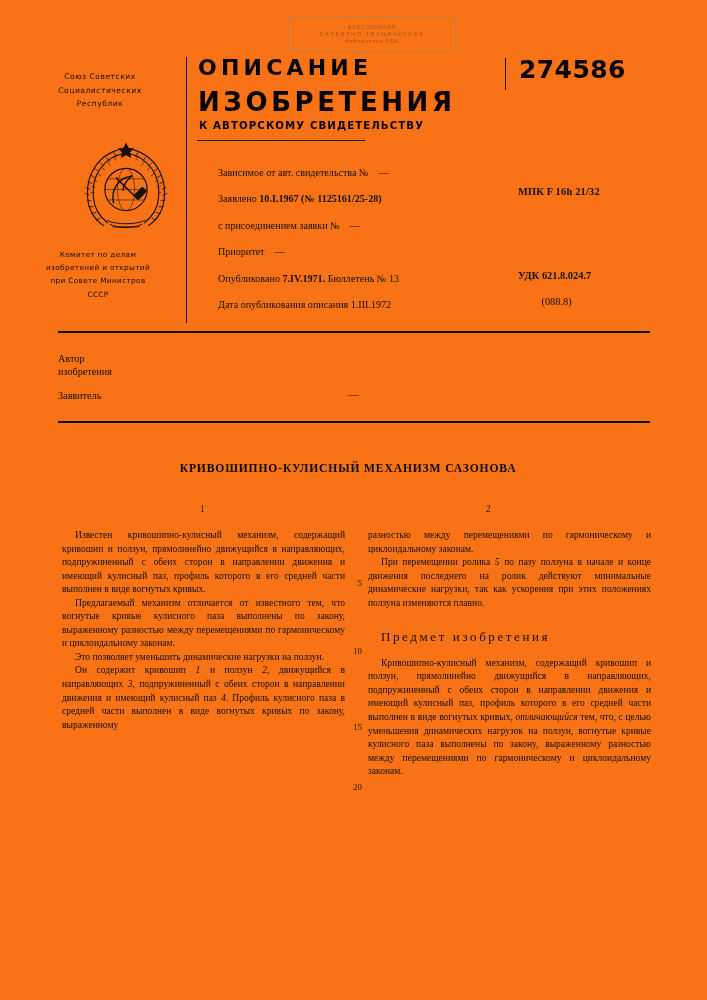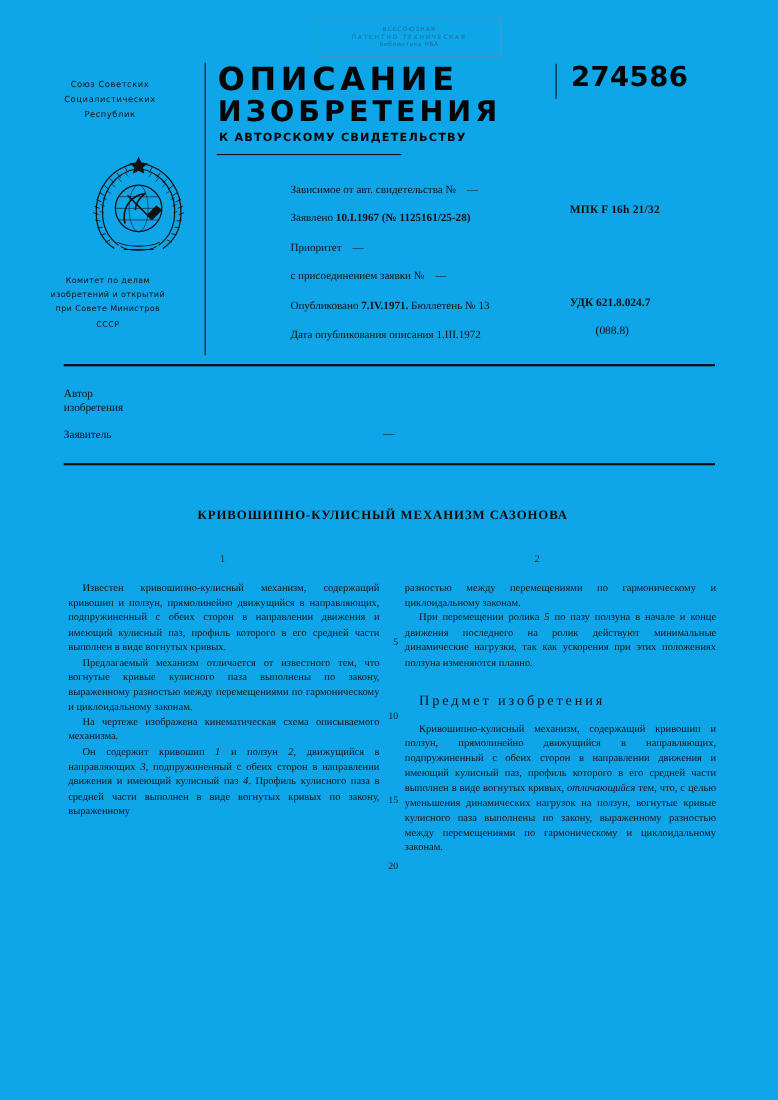--- a/index.html
+++ b/index.html
@@ -14,21 +14,21 @@
     position: relative;
     font-family: "Liberation Serif", "DejaVu Serif", serif;
     color: #15110f;
     overflow: hidden;
   }
   .page {
     position: absolute;
     left: 0; top: 0;
     width: 707px;
     height: 1000px;
-    background: #0ea5e9;
+    background: #f97316;
   }
 
   
   .stamp {
     position: absolute;
     left: 288px;
     top: 16px;
     width: 168px;
     height: 36px;
     border: 1px solid #8e8780;
@@ -102,21 +102,21 @@
   .title-opisanie, .title-izobreteniya {
     position: absolute;
     left: 198px;
     font-family: "DejaVu Sans", sans-serif;
     font-weight: bold;
     color: #070504;
     white-space: nowrap;
   }
   .title-opisanie {
     top: 55px;
-    font-size: 29px;
+    font-size: 22px;
     letter-spacing: 4.2px;
   }
   .title-izobreteniya {
     top: 87px;
     font-size: 26px;
     letter-spacing: 3.6px;
   }
   .patent-number {
     position: absolute;
     left: 519px;
@@ -158,21 +158,20 @@
   
   .biblio {
     position: absolute;
     left: 218px;
     top: 160px;
     width: 290px;
     font-size: 10.1px;
     line-height: 26.4px;
     color: #141110;
     white-space: nowrap;
-    margin-left: 46px;
   }
   .biblio div { height: 26.4px; }
   .biblio b { font-weight: bold; }
   .dash { letter-spacing: 0px; padding-left: 10px; }
 
   .codes {
     position: absolute;
     left: 518px;
     top: 186px;
     font-size: 10.4px;
@@ -393,24 +392,24 @@
     <div class="biblio">
       <div>
         <span>Зависимое от авт. свидетельства №</span><span class="dash">—</span>
       </div>
       <div>
         <span>Заявлено</span>
         <b>10.I.1967</b>
         <b>(№ 1125161/25-28)</b>
       </div>
       <div>
+        <span>с присоединением заявки №</span><span class="dash">—</span>
+      </div>
+      <div>
         <span>Приоритет</span><span class="dash">—</span>
-      </div>
-      <div>
-        <span>с присоединением заявки №</span><span class="dash">—</span>
       </div>
       <div>
         <span>Опубликовано</span>
         <b>7.IV.1971.</b>
         <span>Бюллетень № 13</span>
       </div>
       <div>
         <span>Дата опубликования описания</span>
         <span>1.III.1972</span>
       </div>
@@ -439,21 +438,21 @@
   <div class="hrule r2"></div>
 
   <div class="doc-title">КРИВОШИПНО-КУЛИСНЫЙ МЕХАНИЗМ САЗОНОВА</div>
 
   <div class="colnum c1">1</div>
   <div class="colnum c2">2</div>
 
   <div class="col col-left">
     <p>Известен кривошипно-кулисный механизм, содержащий кривошип и ползун, прямолинейно движущийся в направляющих, подпружиненный с обеих сторон в направлении движения и имеющий кулисный паз, профиль которого в его средней части выполнен в виде вогнутых кривых.</p>
     <p>Предлагаемый механизм отличается от известного тем, что вогнутые кривые кулисного паза выполнены по закону, выраженному разностью между перемещениями по гармоническому и циклоидальному законам.</p>
-    <p>На чертеже изображена кинематическая схема описываемого механизма.</p>
+    <p>Это позволяет уменьшить динамические нагрузки на ползун.</p>
     <p><span>Он содержит кривошип </span><i>1</i><span> и ползун </span><i>2</i><span>, движущийся в направляющих </span><i>3</i><span>, подпружиненный с обеих сторон в направлении движения и имеющий кулисный паз </span><i>4</i><span>. Профиль кулисного паза в средней части выполнен в виде вогнутых кривых по закону, выраженному</span></p>
   </div>
 
   <div class="linenum" style="top:578px">5</div>
   <div class="linenum" style="top:646px">10</div>
   <div class="linenum" style="top:722px">15</div>
   <div class="linenum" style="top:782px">20</div>
 
   <div class="col col-right">
     <p class="noindent">разностью между перемещениями по гармоническому и циклоидальному законам.</p>

